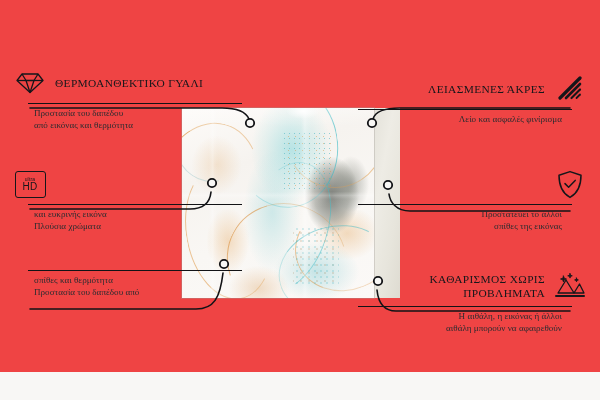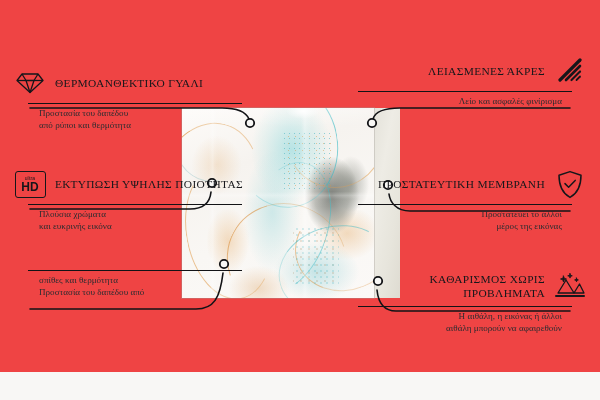--- a/index.html
+++ b/index.html
@@ -187,21 +187,21 @@
   }
   .feature.left  .feat-rule { margin-left: 14px;  margin-right: 4px; }
   .feature.right .feat-rule { margin-right: 14px; margin-left: 4px;  }
 
   .feat-desc {
     margin-top: 4px;
     font-size: 9.1px;
     line-height: 11.6px;
     color: #2b2c30;
   }
-  .feature.left  .feat-desc { margin-left: 25px; }
+  .feature.left  .feat-desc { margin-left: 20px; }
   .feature.right .feat-desc { margin-right: 24px; }
 
   
   .hd-badge {
     width: 29px;
     height: 25px;
     border: 1.3px solid #15161a;
     border-radius: 3px;
     display: flex;
     flex-direction: column;
@@ -209,22 +209,22 @@
     justify-content: center;
     line-height: 1;
   }
   .hd-badge .hd-top {
     font-family: "Liberation Sans", sans-serif;
     font-size: 5px;
     letter-spacing: .2px;
   }
   .hd-badge .hd-main {
     font-family: "Liberation Sans", sans-serif;
-    font-size: 12px;
-    font-weight: bold;
+    font-size: 10px;
+    font-weight: normal;
     letter-spacing: .2px;
   }
 </style>
 </head>
 <body>
 
 <div id="infographic">
 
   <div class="product-stage">
     <div class="product-side"></div>
@@ -275,50 +275,49 @@
             <path d="M7,3 L11,9.5 L15,21.5"></path>
             <path d="M23,3 L19,9.5 L15,21.5"></path>
           <path d="M11,9.5 H19"></path>
         </svg>
       </span>
       <span class="feat-title">ΘΕΡΜΟΑΝΘΕΚΤΙΚΟ ΓΥΑΛΙ</span>
     </div>
     <div class="feat-rule"></div>
     <div class="feat-desc">
       <div>Προστασία του δαπέδου</div>
-      <div>από ρύποι και θερμότητα</div>
+      <div>από εικόνας και θερμότητα</div>
     </div>
   </div>
 
   <div class="feature left" style="top:167px">
     <div class="feat-head">
       <span class="feat-icon">
         <span class="hd-badge">
           <span class="hd-top">ultra</span>
           <span class="hd-main">HD</span>
         </span>
       </span>
-      <span class="feat-title">ΕΚΤΥΠΩΣΗ ΥΨΗΛΗΣ ΠΟΙΟΤΗΤΑΣ</span>
-    </div>
-    <div class="feat-rule"></div>
-    <div class="feat-desc">
+    </div>
+    <div class="feat-rule"></div>
+    <div class="feat-desc">
+      <div>και ευκρινής εικόνα</div>
       <div>Πλούσια χρώματα</div>
-      <div>και ευκρινής εικόνα</div>
     </div>
   </div>
 
   <div class="feature left" style="top:267px">
     <div class="feat-rule"></div>
     <div class="feat-desc">
       <div>σπίθες και θερμότητα</div>
       <div>Προστασία του δαπέδου από</div>
     </div>
   </div>
 
-  <div class="feature right" style="top:54px">
+  <div class="feature right" style="top:72px">
     <div class="feat-head">
       <span class="feat-icon">
         <svg width="28" height="26" viewBox="0 0 28 26" fill="none" stroke="#15161a" stroke-linecap="round">
           <path d="M24,2 L4,22" stroke-width="3.2"></path>
           <path d="M24,8 L10,22" stroke-width="2.6"></path>
           <path d="M24,13.5 L15.5,22" stroke-width="2.2"></path>
           <path d="M24,18.5 L20.5,22" stroke-width="1.8"></path>
         </svg>
       </span>
       <span class="feat-title">ΛΕΙΑΣΜΕΝΕΣ ΆΚΡΕΣ</span>
@@ -331,26 +330,25 @@
   </div>
 
   <div class="feature right" style="top:167px">
     <div class="feat-head">
       <span class="feat-icon">
         <svg width="26" height="29" viewBox="0 0 26 29" fill="none" stroke="#15161a" stroke-width="1.5" stroke-linecap="round" stroke-linejoin="round">
           <path d="M13,1.6 L24,5.2 C24,15.6 20.6,23.2 13,27.4 C5.4,23.2 2,15.6 2,5.2 Z"></path>
           <path d="M8,13.6 L11.6,17.2 L18.2,10.4" stroke-width="1.5"></path>
         </svg>
       </span>
-      <span class="feat-title">ΠΡΟΣΤΑΤΕΥΤΙΚΗ ΜΕΜΒΡΑΝΗ</span>
     </div>
     <div class="feat-rule"></div>
     <div class="feat-desc">
       <div>Προστατεύει το άλλοι</div>
-      <div>μέρος της εικόνας</div>
+      <div>σπίθες της εικόνας</div>
     </div>
   </div>
 
   <div class="feature right" style="top:269px">
     <div class="feat-head">
       <span class="feat-icon">
         <svg width="30" height="28" viewBox="0 0 30 28" fill="none" stroke="#15161a" stroke-width="1.3" stroke-linecap="round" stroke-linejoin="round">
           <path d="M3,21 L11,8 L19,21 Z"></path>
           <path d="M19,21 L24.5,12 L29,21 Z"></path>
           <path d="M1,24 H29" stroke-width="2"></path>

